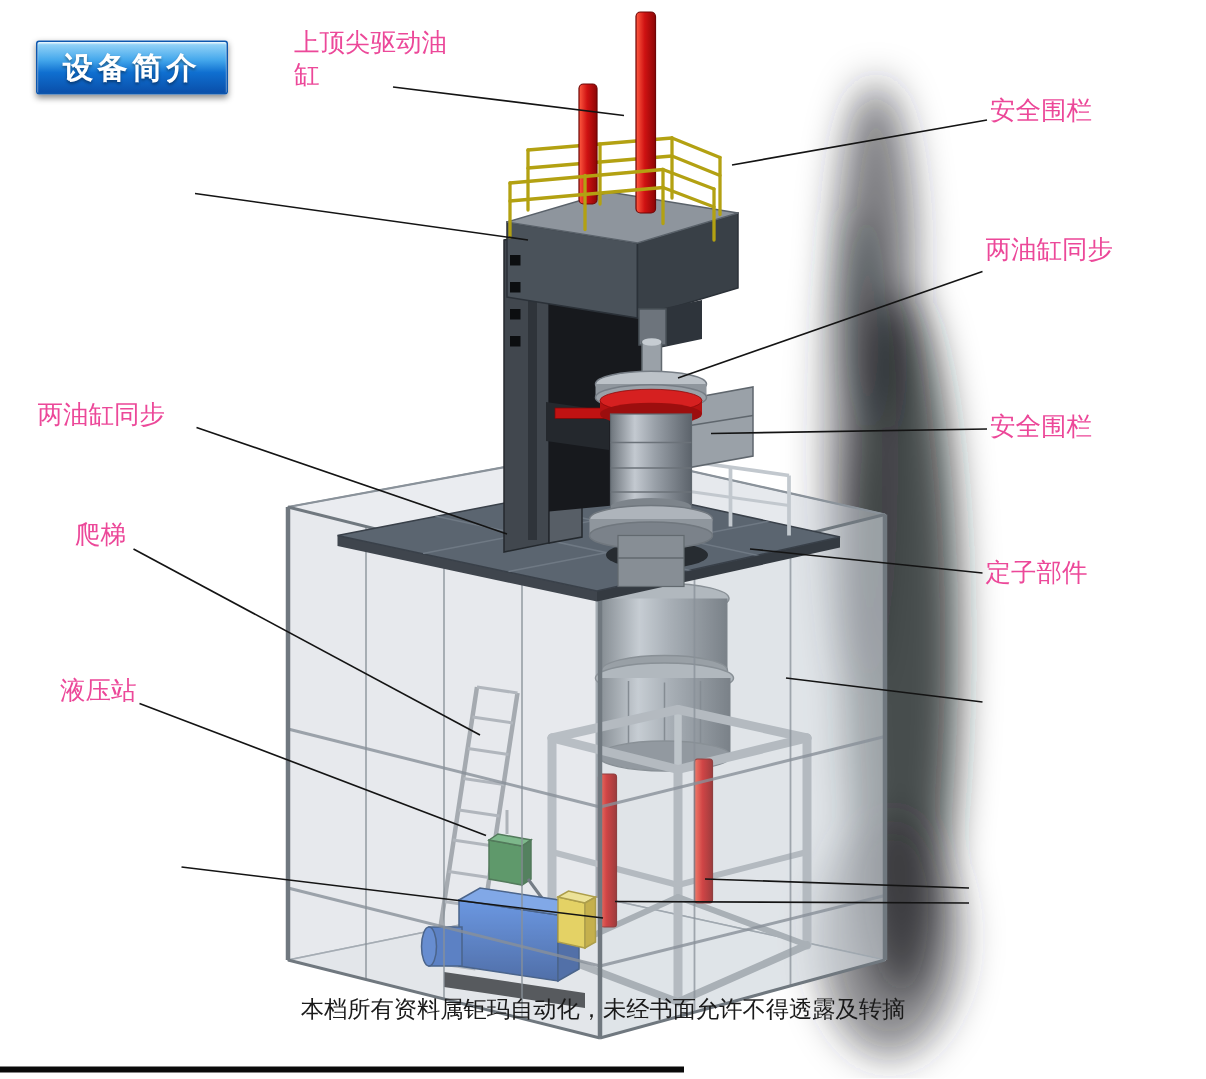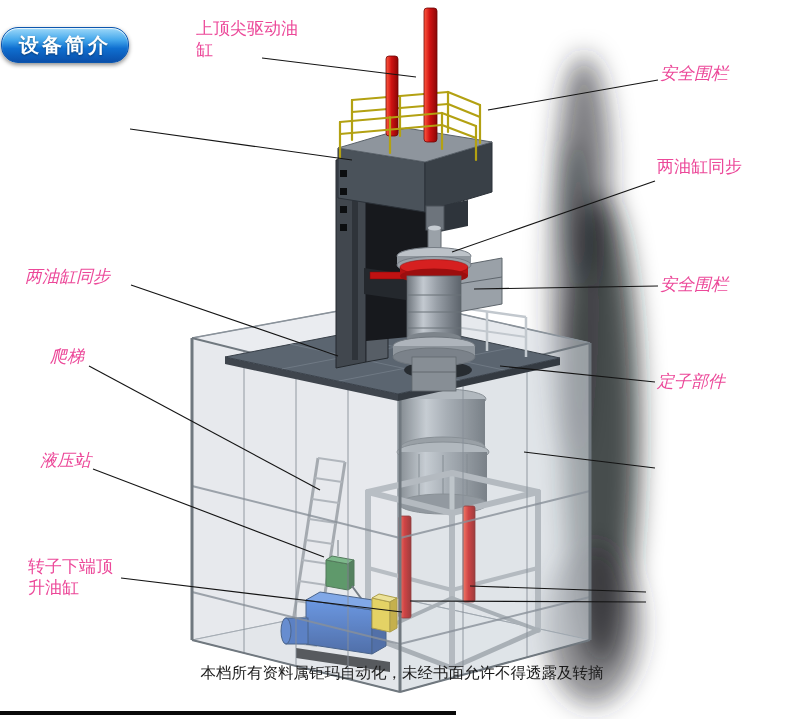--- a/index.html
+++ b/index.html
@@ -1,29 +1,29 @@
 <!DOCTYPE html>
 <html><head>
 <meta charset="utf-8">
 <style>
   html,body{margin:0;padding:0;background:#fff;}
   body{width:804px;height:719px;position:relative;font-family:"Liberation Sans","DejaVu Sans",sans-serif;}
   .stage{position:absolute;left:0;top:0;width:804px;height:719px;overflow:hidden;background:#ffffff;}
   .stage svg{position:absolute;left:0;top:0;}
   .badge{
-    position:absolute;left:1px;top:27px;width:126px;height:34px;
+    position:absolute;left:24px;top:27px;width:126px;height:34px;
     display:flex;align-items:center;justify-content:center;
     font-size:20px;font-weight:bold;color:#ffffff;letter-spacing:3px;
-    border-radius:17px;border:1px solid #0d57ae;
+    border-radius:2px;border:1px solid #0d57ae;
     background:linear-gradient(180deg,#9ed9f9 0%,#45a8ec 35%,#0f6fd0 60%,#0a4faa 100%);
     box-shadow:0 2px 4px rgba(0,0,0,.45), inset 0 1px 1px rgba(255,255,255,.8);
     text-shadow:0 1px 2px rgba(0,0,0,.4);
   }
   .callout{position:absolute;font-size:17px;line-height:21px;color:#ec4899;word-break:break-all;}
-  .nowrap{white-space:nowrap;font-style:italic;}
+  .nowrap{white-space:nowrap;}
   .footer{position:absolute;left:0;top:663px;width:804px;text-align:center;font-size:15.5px;color:#1a1a1a;}
   .bottom-line{position:absolute;left:0;top:711px;width:456px;height:4px;background:#0a0a0a;}
 </style>
 </head>
 <body>
 
 <div class="stage">
 
 <svg width="804" height="719" viewBox="0 0 804 719" xmlns="http://www.w3.org/2000/svg">
   <defs>
@@ -266,17 +266,16 @@
   <div class="badge">设备简介</div>
 
   <div class="callout" style="left:196px;top:18px;width:106px">上顶尖驱动油缸</div>
   <div class="callout nowrap" style="left:660px;top:63px">安全围栏</div>
   <div class="callout" style="left:657px;top:156px;width:92px">两油缸同步</div>
   <div class="callout nowrap" style="left:25px;top:266px">两油缸同步</div>
   <div class="callout nowrap" style="left:660px;top:274px">安全围栏</div>
   <div class="callout nowrap" style="left:50px;top:346px">爬梯</div>
   <div class="callout nowrap" style="left:657px;top:371px">定子部件</div>
   <div class="callout nowrap" style="left:40px;top:450px">液压站</div>
-  <div class="callout" style="left:28px;top:556px;width:92px">转子下端顶升油缸</div>
 
   <div class="footer">本档所有资料属钜玛自动化，未经书面允许不得透露及转摘</div>
   <div class="bottom-line"></div>
 </div>
 
 </body></html>

